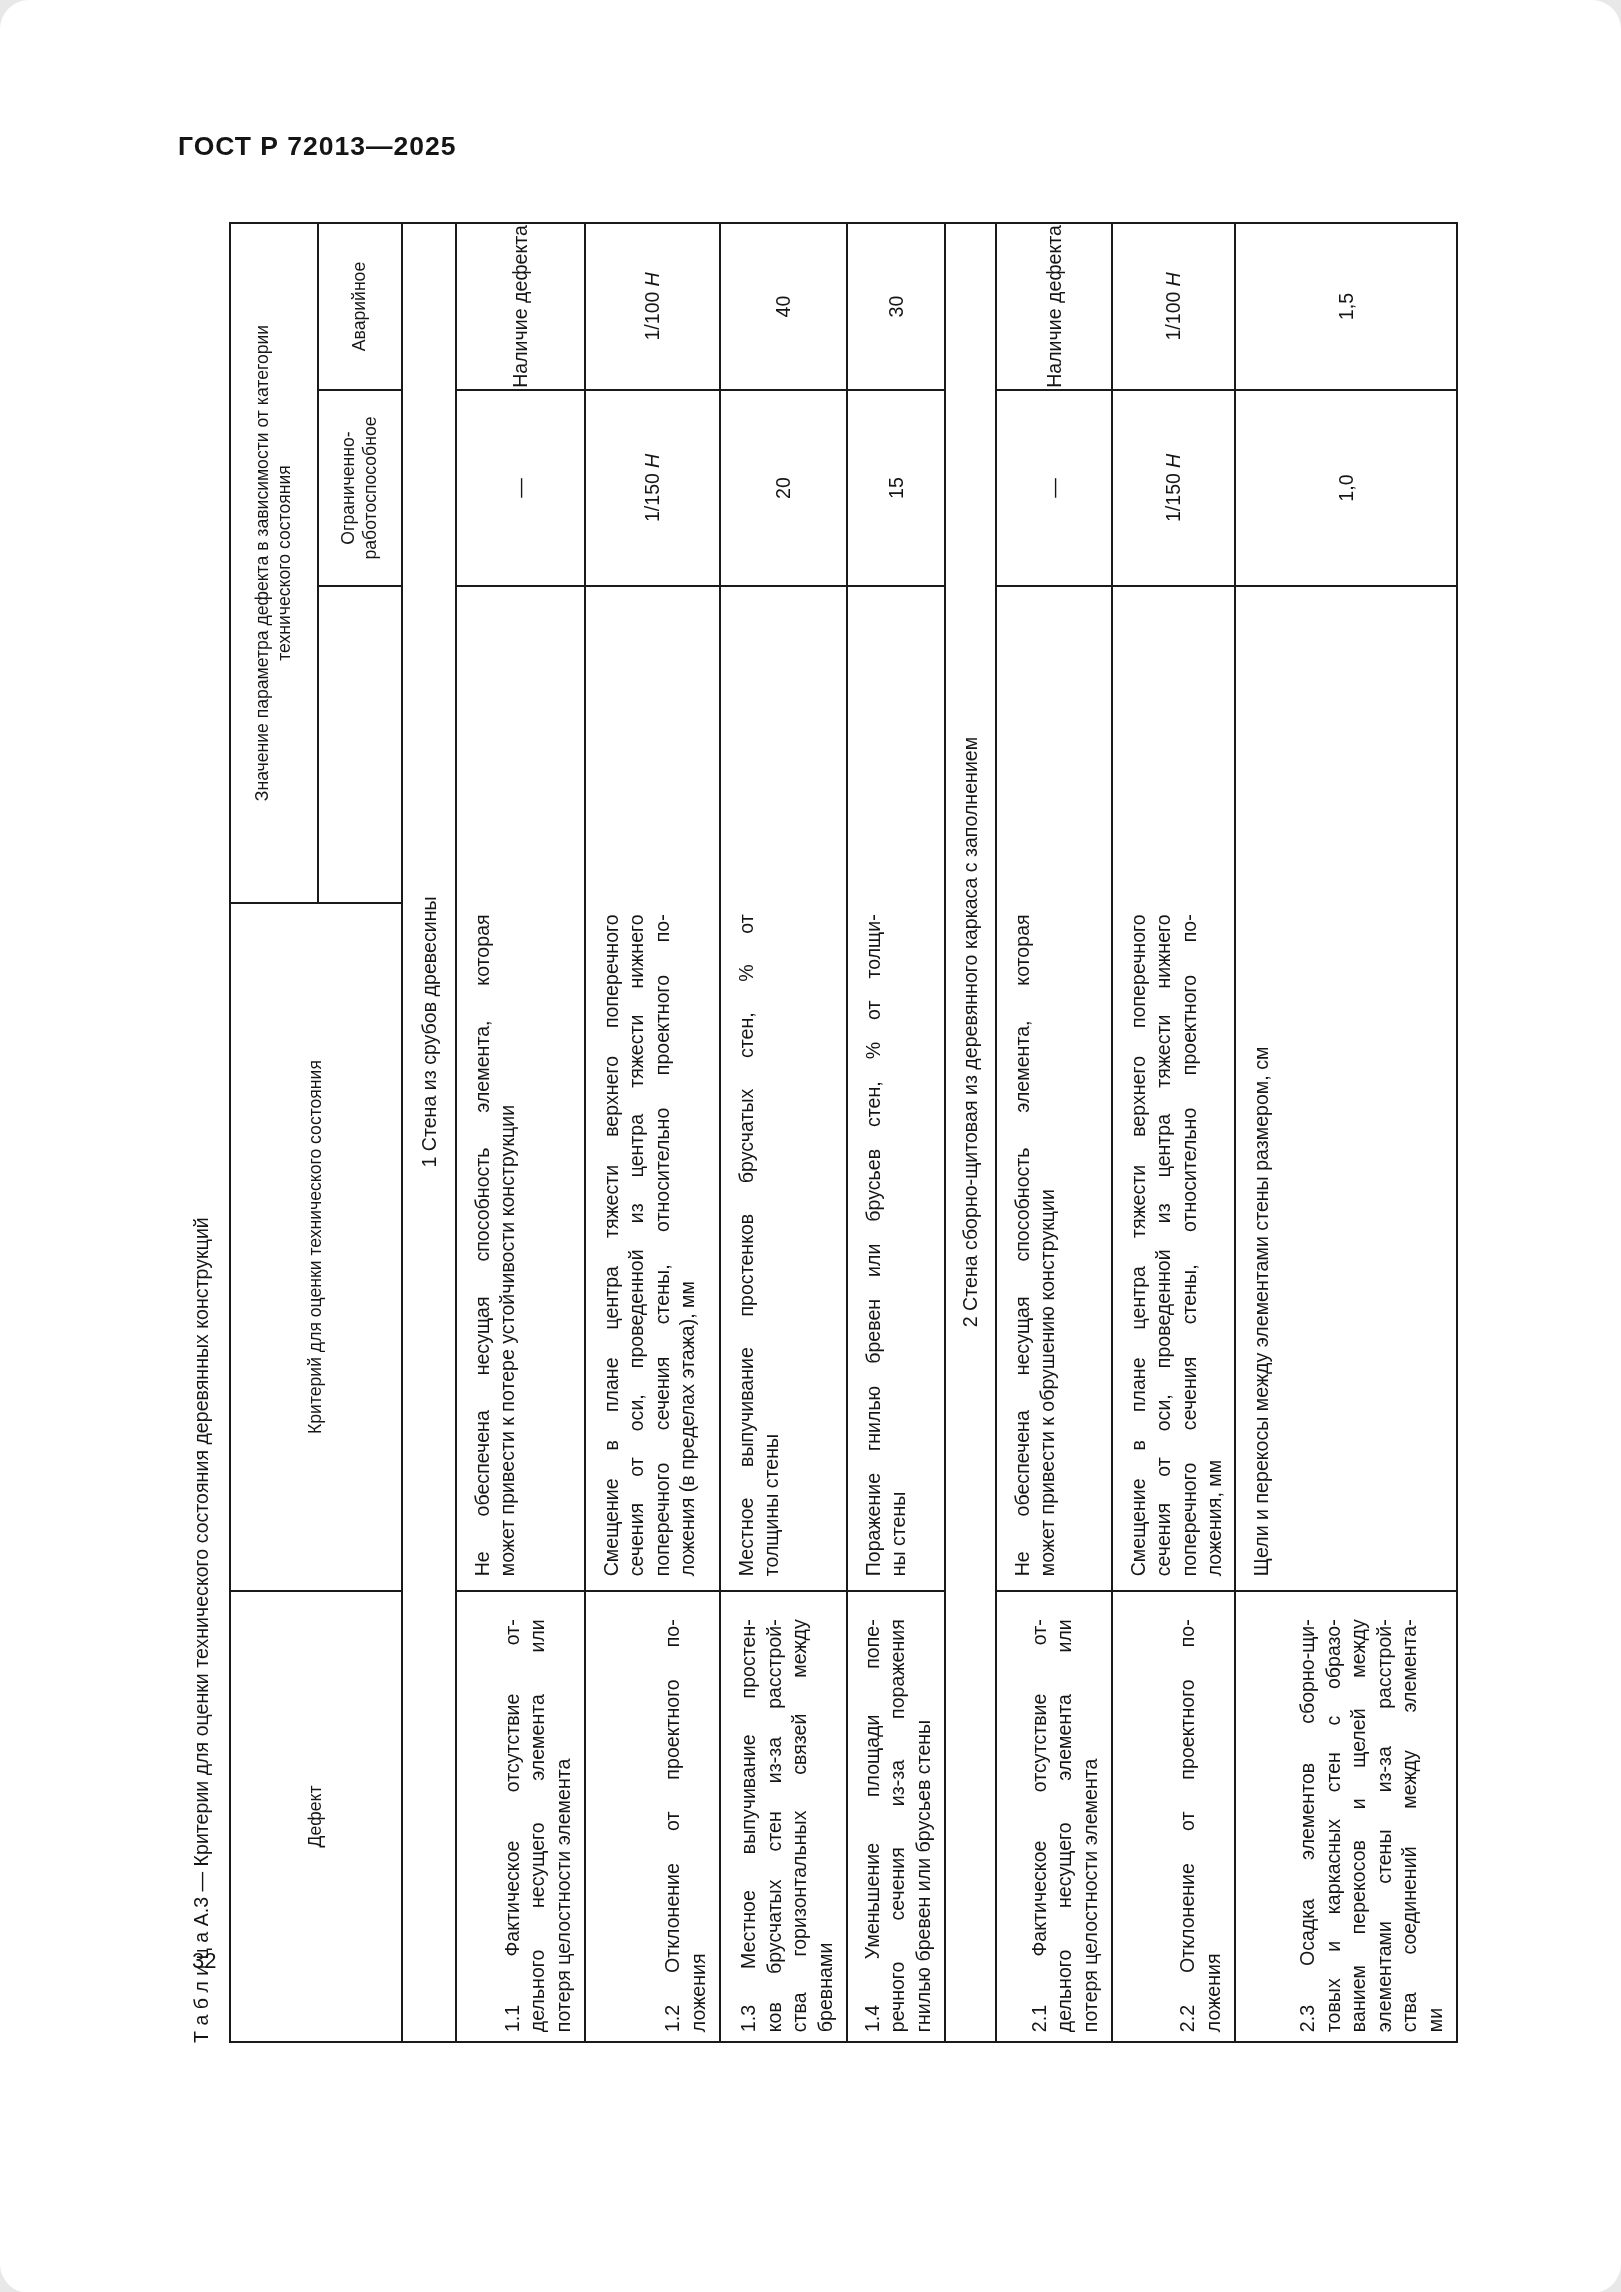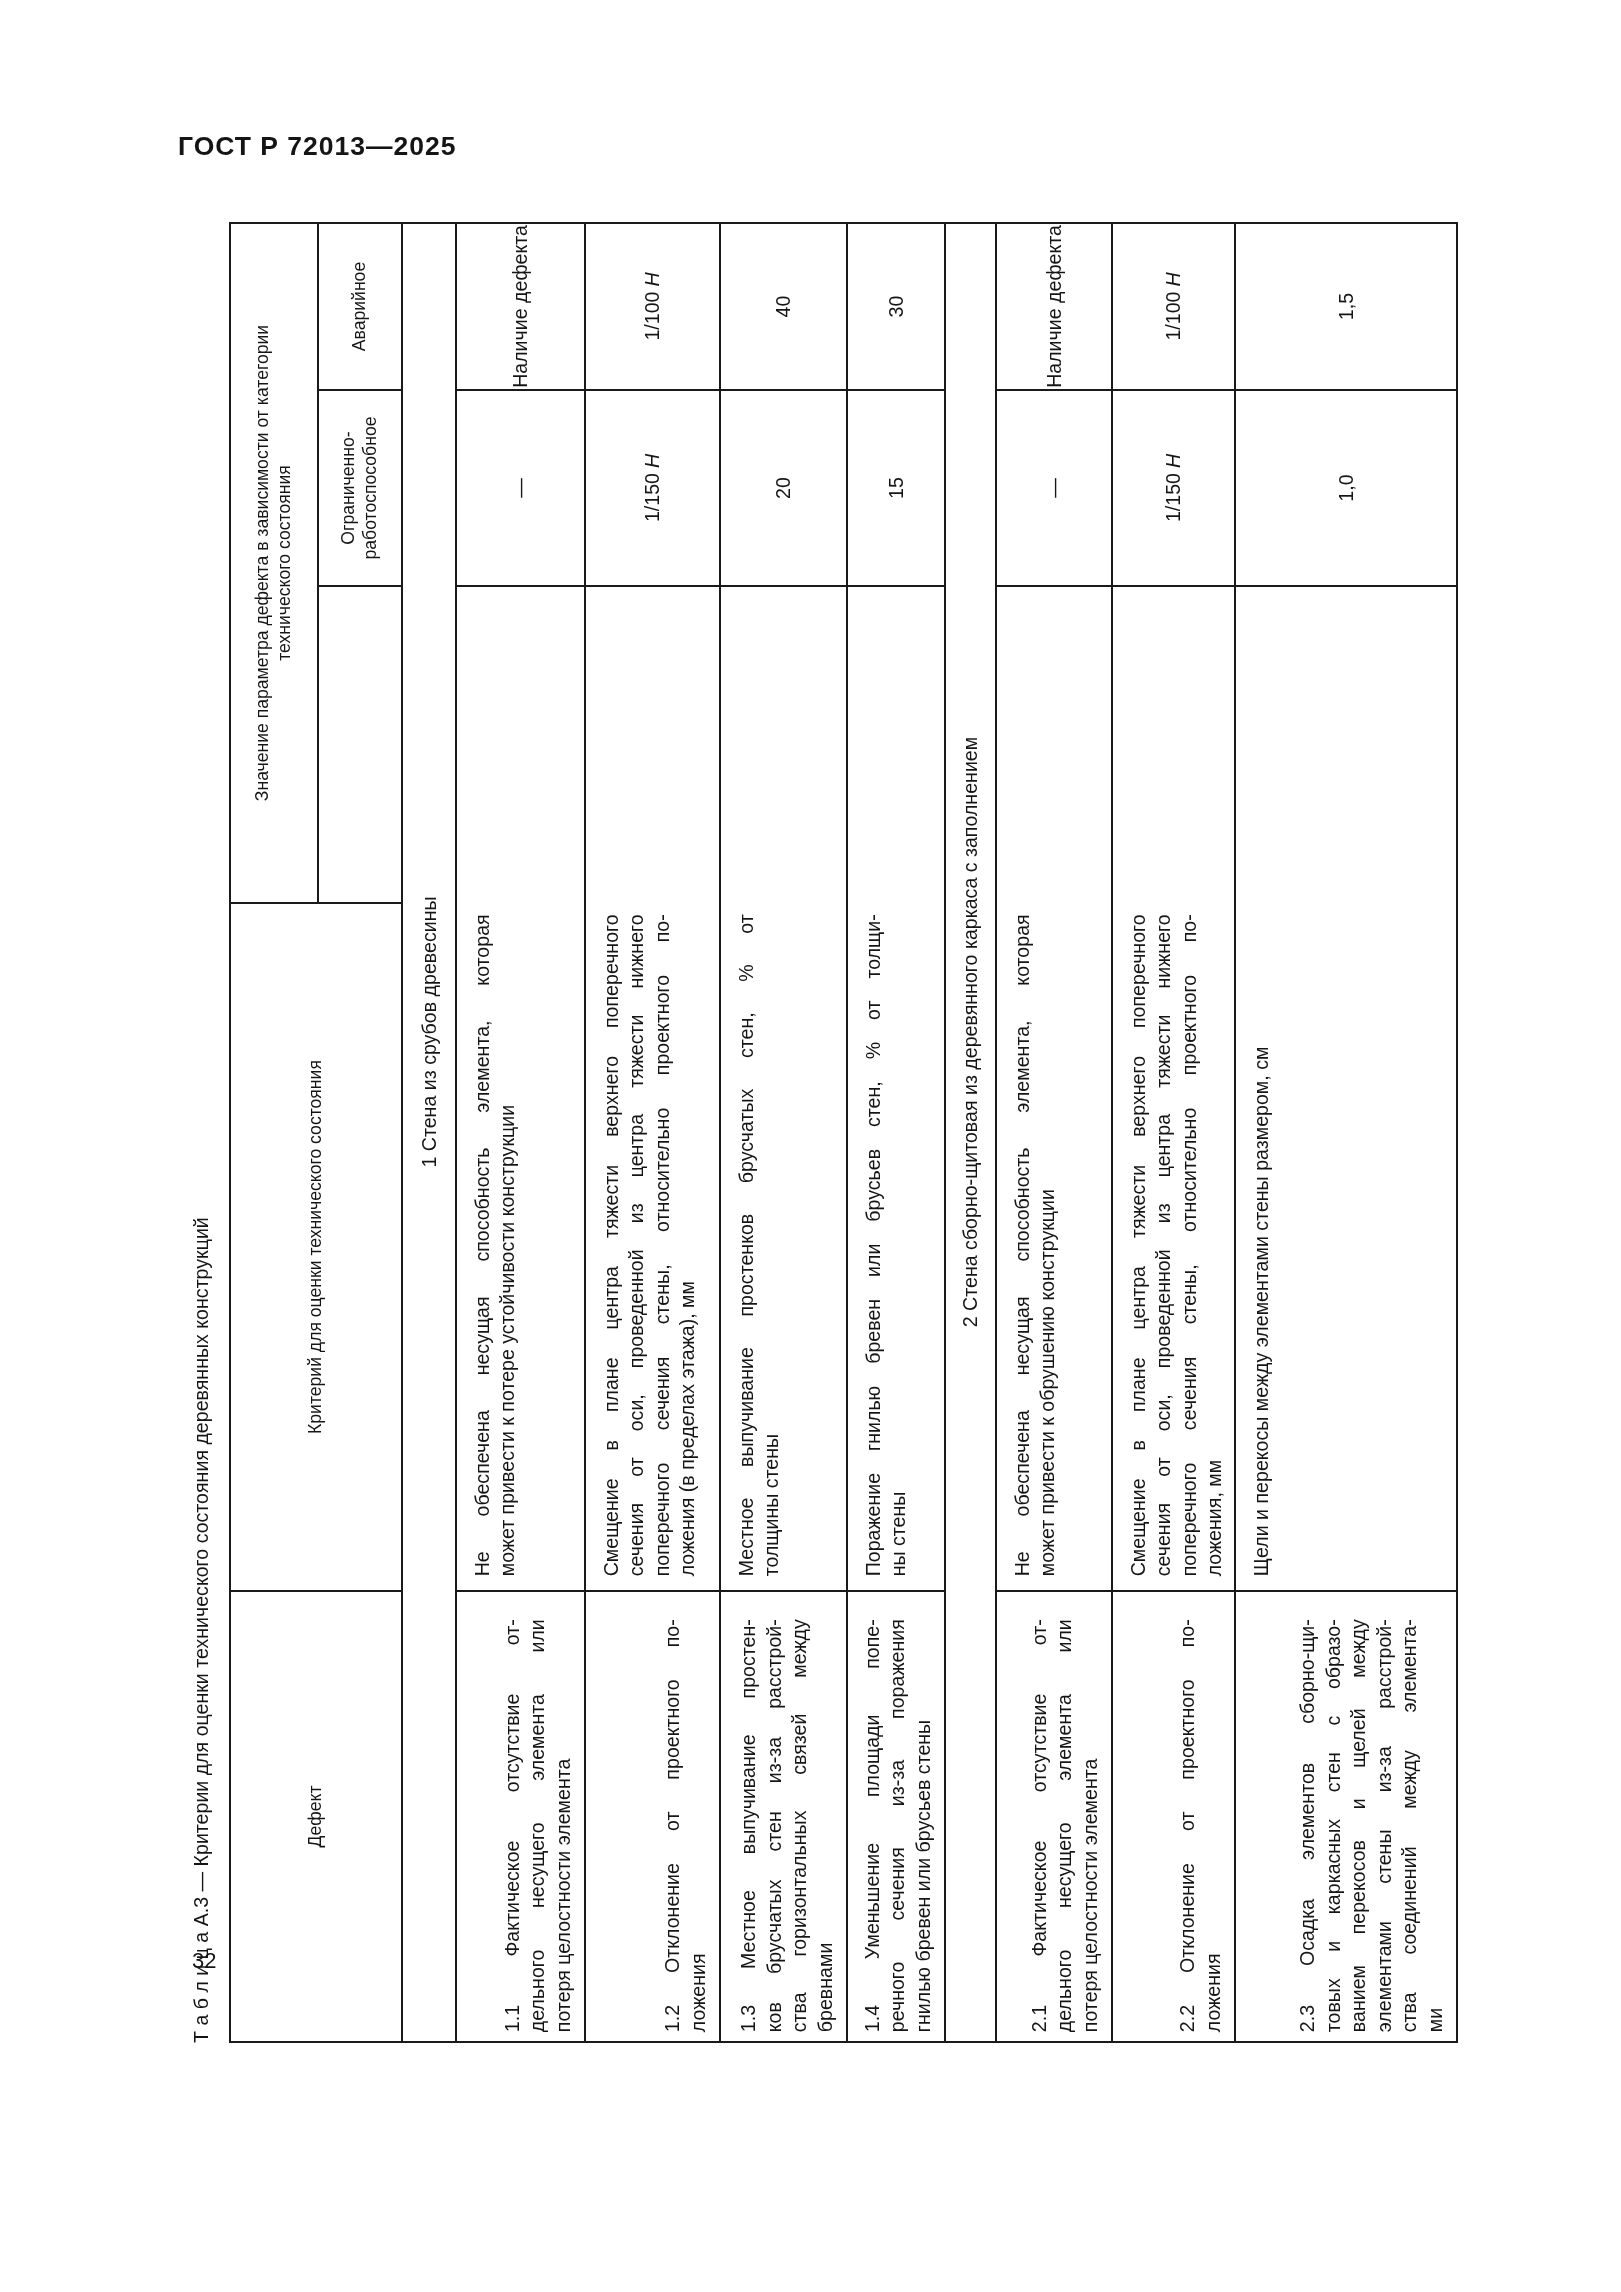--- a/index.html
+++ b/index.html
@@ -1,19 +1,20 @@
 <!DOCTYPE html>
 <html><head>
 <meta charset="utf-8">
 <style>
   html,body { margin:0; padding:0; background:#e8e8e8; }
   .page {
     position:relative; width:1621px; height:2293px; background:#ffffff;
     font-family:"Liberation Sans", sans-serif; color:#151515; overflow:hidden;
     margin:0 auto;
+    border-radius:29px;
   }
   .doc-code {
     position:absolute; left:178px; top:131px;
     font-size:26.5px; font-weight:bold; letter-spacing:1px; white-space:nowrap;
   }
   .page-num { position:absolute; left:192px; top:1948px; font-size:22px; }
 
   
   .rot-wrap { position:absolute; left:188px; top:225px; width:1268px; height:1818px; }
   .rot {

